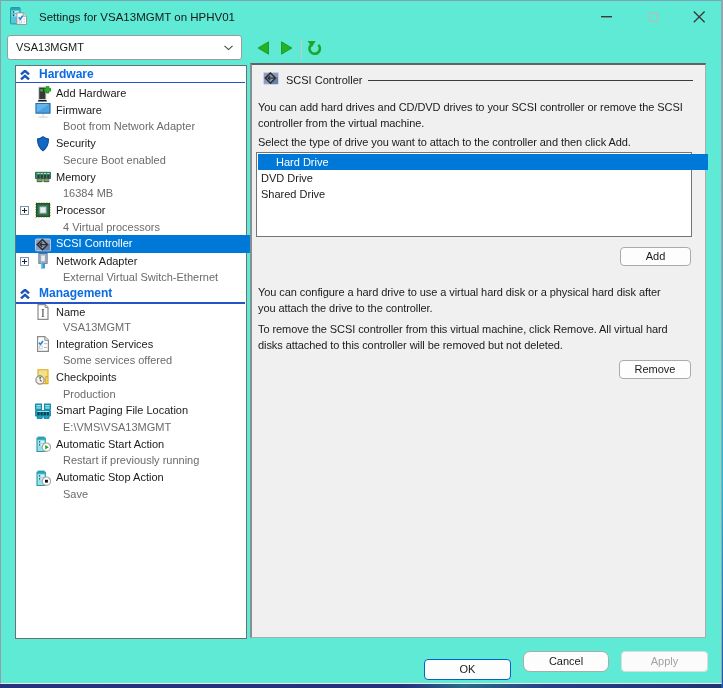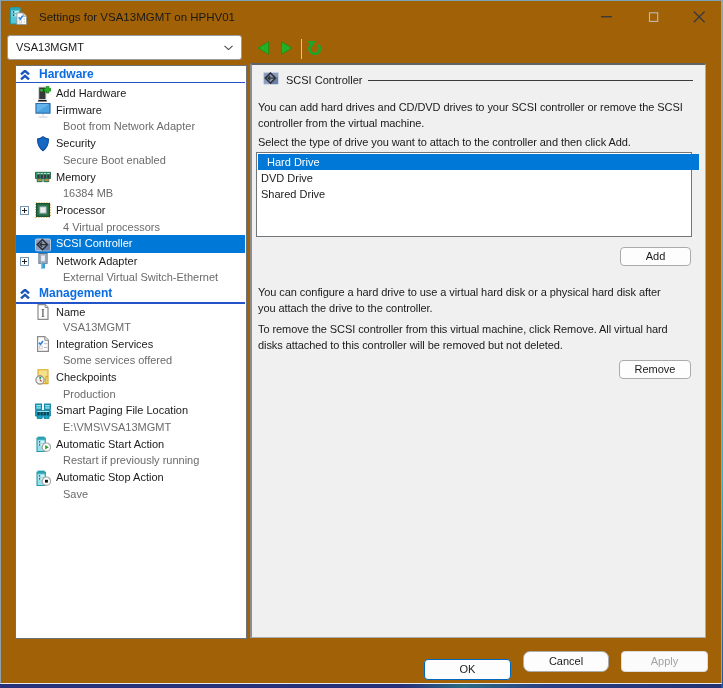--- a/index.html
+++ b/index.html
@@ -1,29 +1,29 @@
 <!DOCTYPE html>
 <html><head>
 <meta charset="utf-8">
 <style>
 html,body{margin:0;padding:0;}
 body{width:723px;height:688px;position:relative;overflow:hidden;
   font-family:"Liberation Sans",sans-serif;background:linear-gradient(90deg,#28327c 0%,#27317b 56%,#2a6a84 64%,#2a3d85 76%,#223272 100%);}
 #desk-r{position:absolute;right:0;top:0;width:2px;height:688px;
   background:linear-gradient(#93a7b3 0%,#7fa3b6 30%,#2fb3dc 70%,#1a55a8 100%);}
-#win{position:absolute;left:0;top:0;width:722px;height:684px;background:#a16207;
+#win{position:absolute;left:0;top:0;width:722px;height:684px;background:#5eead4;
   border-top:1px solid #7ba2b6;border-left:1px solid #8fa0aa;border-right:1px solid #98a6ad;
   border-bottom:1px solid #e8eaec;box-sizing:border-box;}
 .abs{position:absolute;}
 .t11{font-size:11px;color:#1a1a1a;}
 #titlebar{position:absolute;left:0;top:0;width:720px;height:32px;}
 #title-text{position:absolute;left:38px;top:0;height:32px;line-height:32px;font-size:11.5px;color:#191919;}
 #navbox{position:absolute;left:14px;top:64px;width:232px;height:574px;
   background:#fff;border:1.5px solid #6e7174;box-sizing:border-box;}
-.navrow{position:absolute;left:0;width:229px;height:17px;line-height:17px;font-size:11px;color:#1a1a1a;}
+.navrow{position:absolute;left:0;width:229px;height:17px;line-height:17px;font-size:11px;color:#1a1a1a;padding-left:20px;}
 .navrow svg.nicon{top:0.5px;}
 .nicon{position:absolute;left:19px;top:0;width:16px;height:16px;}
 .nlbl{position:absolute;left:40px;top:0;text-align:right;}
 .nsub{position:absolute;left:47px;top:0;color:#6b6b6b;}
 .nhdr{position:absolute;left:23px;top:0;font-weight:bold;font-size:12px;color:#0c6ce2;}
 .hline{position:absolute;left:0;width:229px;height:1.5px;background:#2353c8;}
 .exp{position:absolute;left:4px;top:4px;width:9px;height:9px;border:1px solid #7794b5;background:#fff;box-sizing:border-box;}
 .exp i{position:absolute;left:1px;top:3px;width:5px;height:1.1px;background:#222;}
 .exp b{position:absolute;left:3px;top:1px;width:1.1px;height:5px;background:#222;}
 #panel{position:absolute;left:249px;top:62px;width:456px;height:575px;box-sizing:border-box;
@@ -303,21 +303,21 @@
       <rect x="0.5" y="0.5" width="15" height="11.8" rx="1" fill="#8a9cc0" stroke="#ccd4e4" stroke-width="0.9"></rect>
       <path d="M15 4.5 V10.8 a1.2 1.2 0 0 1 -1.2 1.2 H7 Z" fill="#6a80a8"></path>
       <path d="M7.4 1 L12.5 6.1 L7.4 11.2 L2.3 6.1 Z" fill="none" stroke="#2e2e2e" stroke-width="1.5"></path>
       <path d="M11.7 6.1 H5 M7.2 3.9 L5 6.1 L7.2 8.3" fill="none" stroke="#2e2e2e" stroke-width="1.3"></path>
     </svg>
     <div class="abs t11" style="left:34px;top:0;height:31px;line-height:31px;">SCSI Controller</div>
     <div class="abs" style="left:116px;top:15px;width:325px;height:1.2px;background:#3c3c3c;"></div>
     <div class="para" style="top:34px">You can add hard drives and CD/DVD drives to your SCSI controller or remove the SCSI<br>controller from the virtual machine.</div>
     <div class="para" style="top:69px">Select the type of drive you want to attach to the controller and then click Add.</div>
     <div class="abs" style="left:4px;top:87px;width:436px;height:85px;background:#fff;border:1px solid #737678;box-sizing:border-box;">
-      <div class="abs" style="left:1px;top:1px;width:432px;height:16px;background:#0078d7;color:#fff;font-size:11px;line-height:16px;padding-left:9px;">Hard Drive</div>
+      <div class="abs" style="left:1px;top:1px;width:432px;height:16px;background:#0078d7;color:#fff;font-size:11px;line-height:16px;padding-left:18px;">Hard Drive</div>
       <div class="abs t11" style="left:4px;top:17px;height:16px;line-height:16px;">DVD Drive</div>
       <div class="abs t11" style="left:4px;top:33px;height:16px;line-height:16px;">Shared Drive</div>
     </div>
     <div class="btn" style="left:368px;top:182px;width:71px;height:18.5px;line-height:17px;">Add</div>
     <div class="para" style="top:219px">You can configure a hard drive to use a virtual hard disk or a physical hard disk after<br>you attach the drive to the controller.</div>
     <div class="para" style="top:256px">To remove the SCSI controller from this virtual machine, click Remove. All virtual hard<br>disks attached to this controller will be removed but not deleted.</div>
     <div class="btn" style="left:367px;top:295px;width:72px;height:19px;line-height:17px;">Remove</div>
   </div>
   <div class="btn" style="left:423px;top:650px;width:87px;height:21px;line-height:19px;border-color:#0067c0;margin-top:8px;">OK</div>
   <div class="btn" style="left:522px;top:650px;width:86px;height:21px;line-height:19px;border-radius:7px;">Cancel</div>

